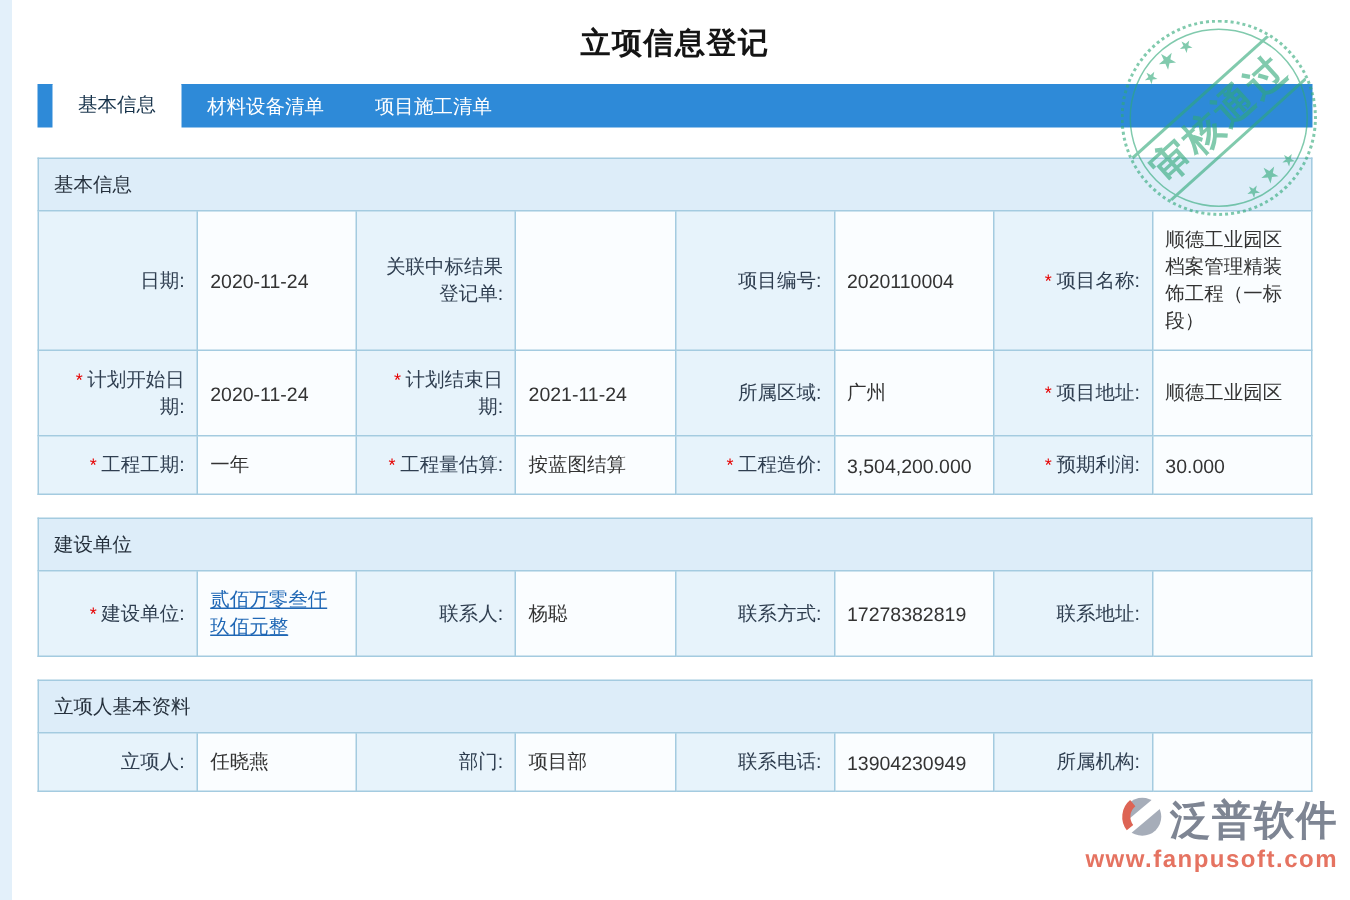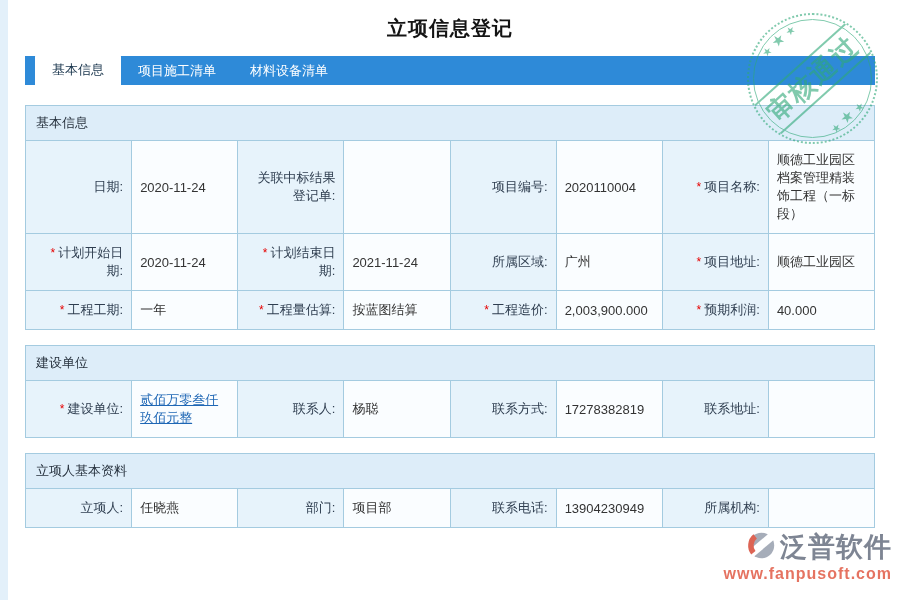--- a/index.html
+++ b/index.html
@@ -80,22 +80,22 @@
 </style>
 </head>
 <body>
 
 <div class="left-strip"></div>
 
 <div class="page-title">立项信息登记</div>
 
 <div class="tabbar">
     <div class="tab active">基本信息</div>
+    <div class="tab">材料设备清单</div>
     <div class="tab">项目施工清单</div>
-    <div class="tab">材料设备清单</div>
   </div>
 
 <div class="sections">
     <table class="sec">
       <tbody>
         <tr>
           <th colspan="8" class="sec-title">基本信息</th>
         </tr>
         <tr>
           <td class="lbl">日期:</td>
@@ -116,23 +116,23 @@
           <td class="val">广州</td>
           <td class="lbl"><span class="star">*</span>项目地址:</td>
           <td class="val">顺德工业园区</td>
         </tr>
         <tr>
           <td class="lbl"><span class="star">*</span>工程工期:</td>
           <td class="val">一年</td>
           <td class="lbl"><span class="star">*</span>工程量估算:</td>
           <td class="val">按蓝图结算</td>
           <td class="lbl"><span class="star">*</span>工程造价:</td>
-          <td class="val">2,003,900.000</td>
+          <td class="val">3,504,200.000</td>
           <td class="lbl"><span class="star">*</span>预期利润:</td>
-          <td class="val">40.000</td>
+          <td class="val">30.000</td>
         </tr>
       </tbody>
     </table>
     <table class="sec">
       <tbody>
         <tr>
           <th colspan="8" class="sec-title">建设单位</th>
         </tr>
         <tr>
           <td class="lbl"><span class="star">*</span>建设单位:</td>

